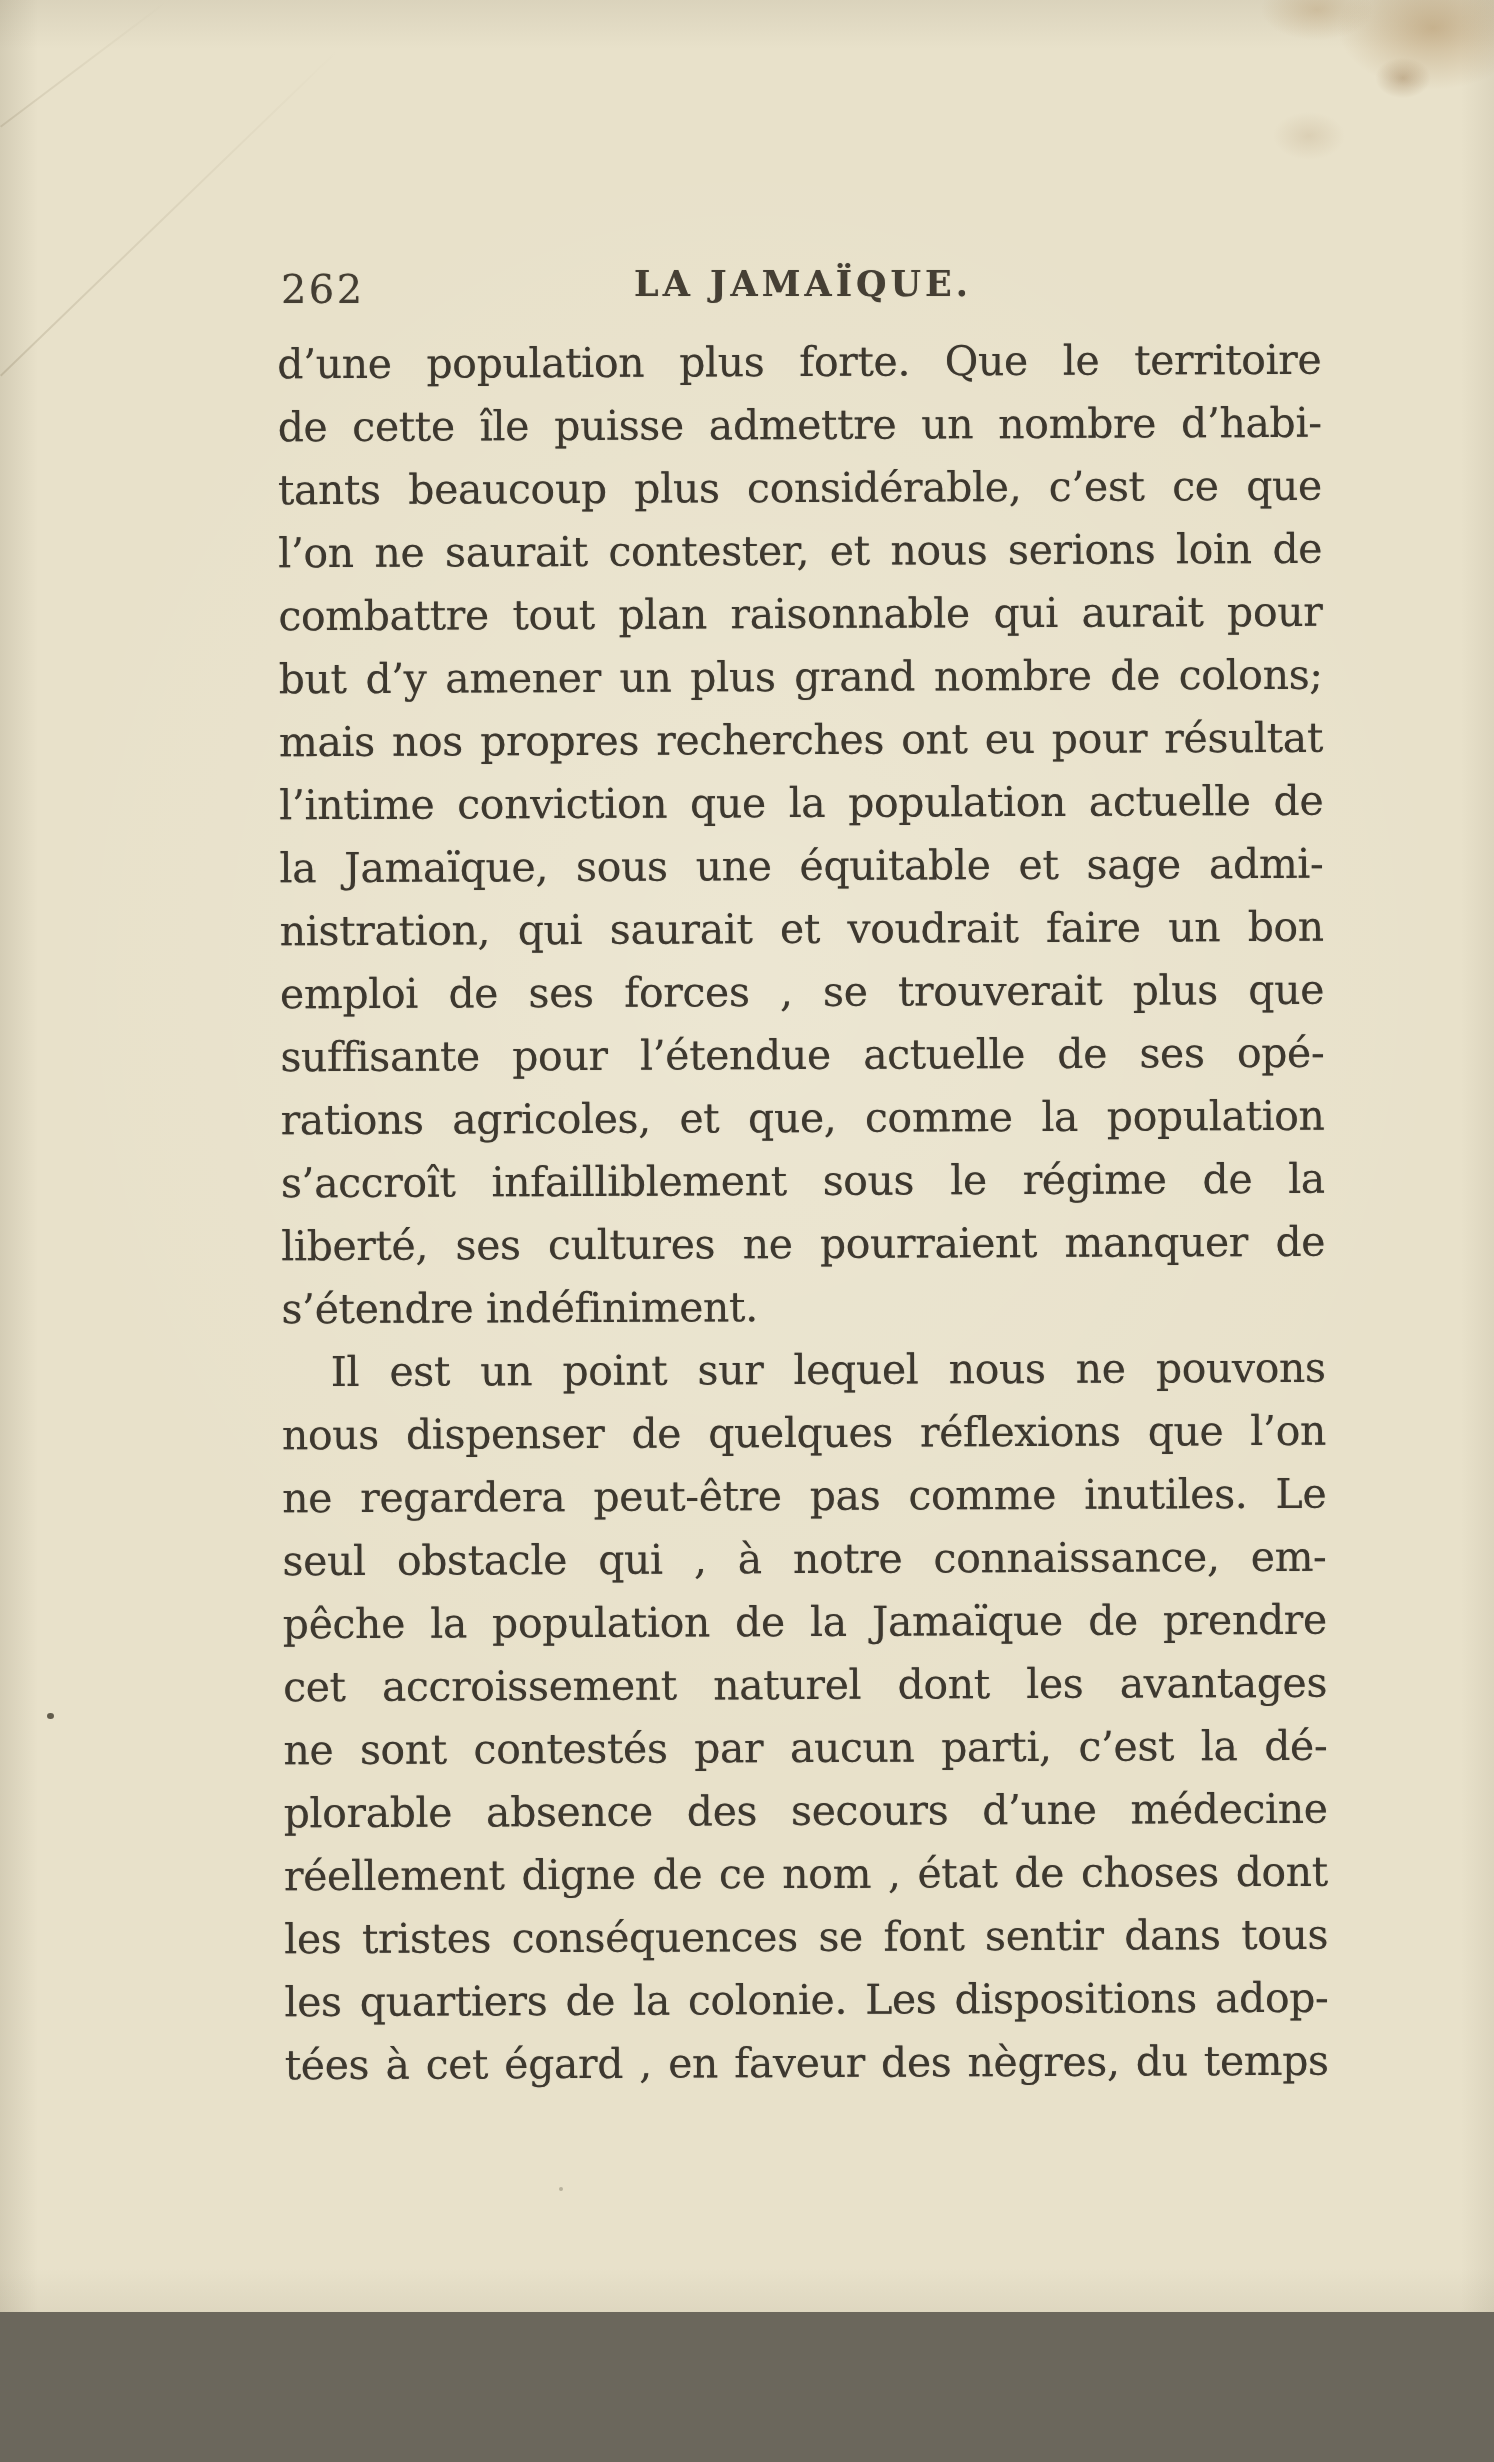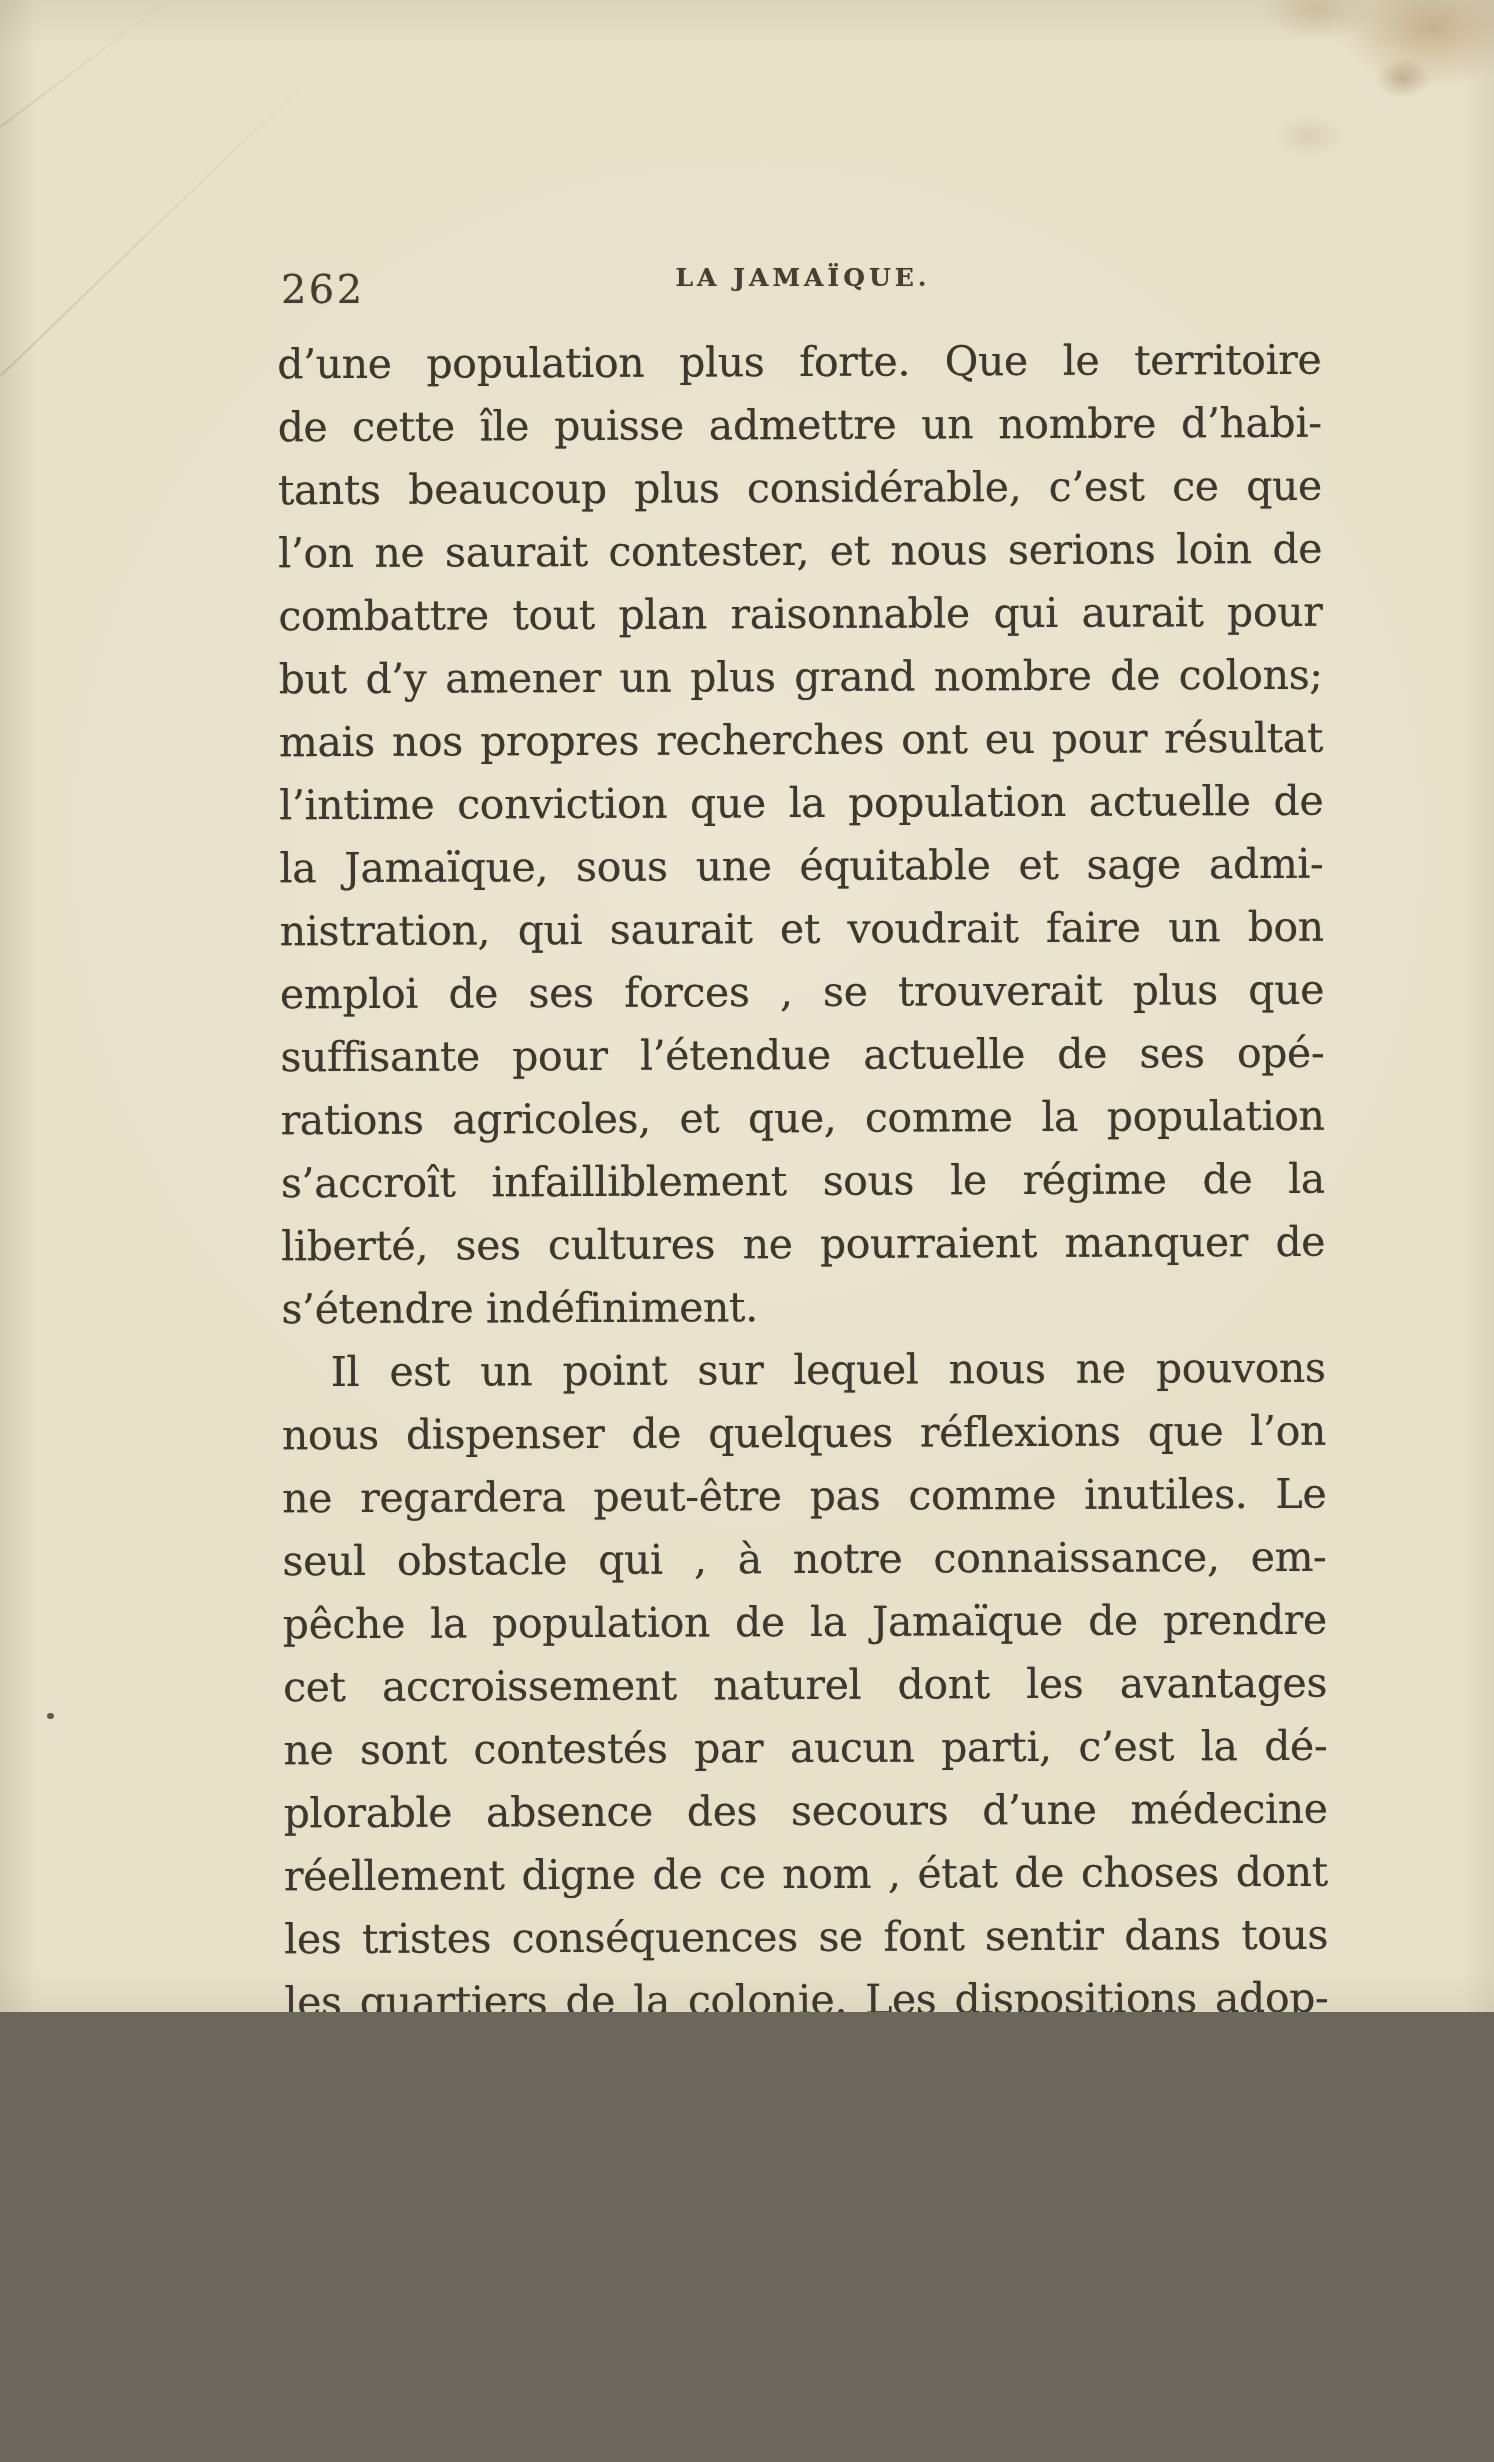--- a/index.html
+++ b/index.html
@@ -1,19 +1,19 @@
 <!DOCTYPE html>
 <html lang="fr" style="font-size:12.8px"><head>
 <meta charset="utf-8">
 <style>
   html, body { margin: 0; padding: 0; background: #6b675c; }
   .page {
     position: relative;
     width: 1495px;
-    height: 2012px;
+    height: 2312px;
     overflow: hidden;
     background-color: #e8e1ca;
     background-image:
       radial-gradient(ellipse 136px 88px at 1433px 28px,  rgba(171,136,88,0.50), rgba(171,136,88,0) 70%),
       radial-gradient(ellipse 80px 44px  at 1317px 9.6px,  rgba(171,136,88,0.32), rgba(171,136,88,0) 70%),
       radial-gradient(ellipse 37px  27px  at 1403px 78px,  rgba(140,104,62,0.38), rgba(140,104,62,0) 75%),
       radial-gradient(ellipse 48px  32px  at 1309px 136px, rgba(160,128,86,0.18), rgba(160,128,86,0) 75%),
       linear-gradient(to right,  rgba(108,98,74,0.16) 0px, rgba(108,98,74,0) 38px),
       linear-gradient(to left,   rgba(108,98,74,0.10) 0px, rgba(108,98,74,0) 34px),
       linear-gradient(to bottom, rgba(108,98,74,0.11) 0px, rgba(108,98,74,0) 49px),
@@ -53,21 +53,21 @@
     letter-spacing: 2.4px;
     color: #443e33;
     text-shadow: 0 0 0.8px rgba(68,62,51,0.55);
   }
   .running-title {
     position: absolute;
     left: 0;
     width: 100%;
     top: 0;
     text-align: center;
-    font-size: 25px;
+    font-size: 35px;
     font-weight: bold;
     letter-spacing: 4px;
     color: #453f34;
     text-shadow: 0 0 0.8px rgba(69,63,52,0.5);
   }
   .textblock {
     position: absolute;
     left: 281px;
     top: 331px;
     width: 1044px;

